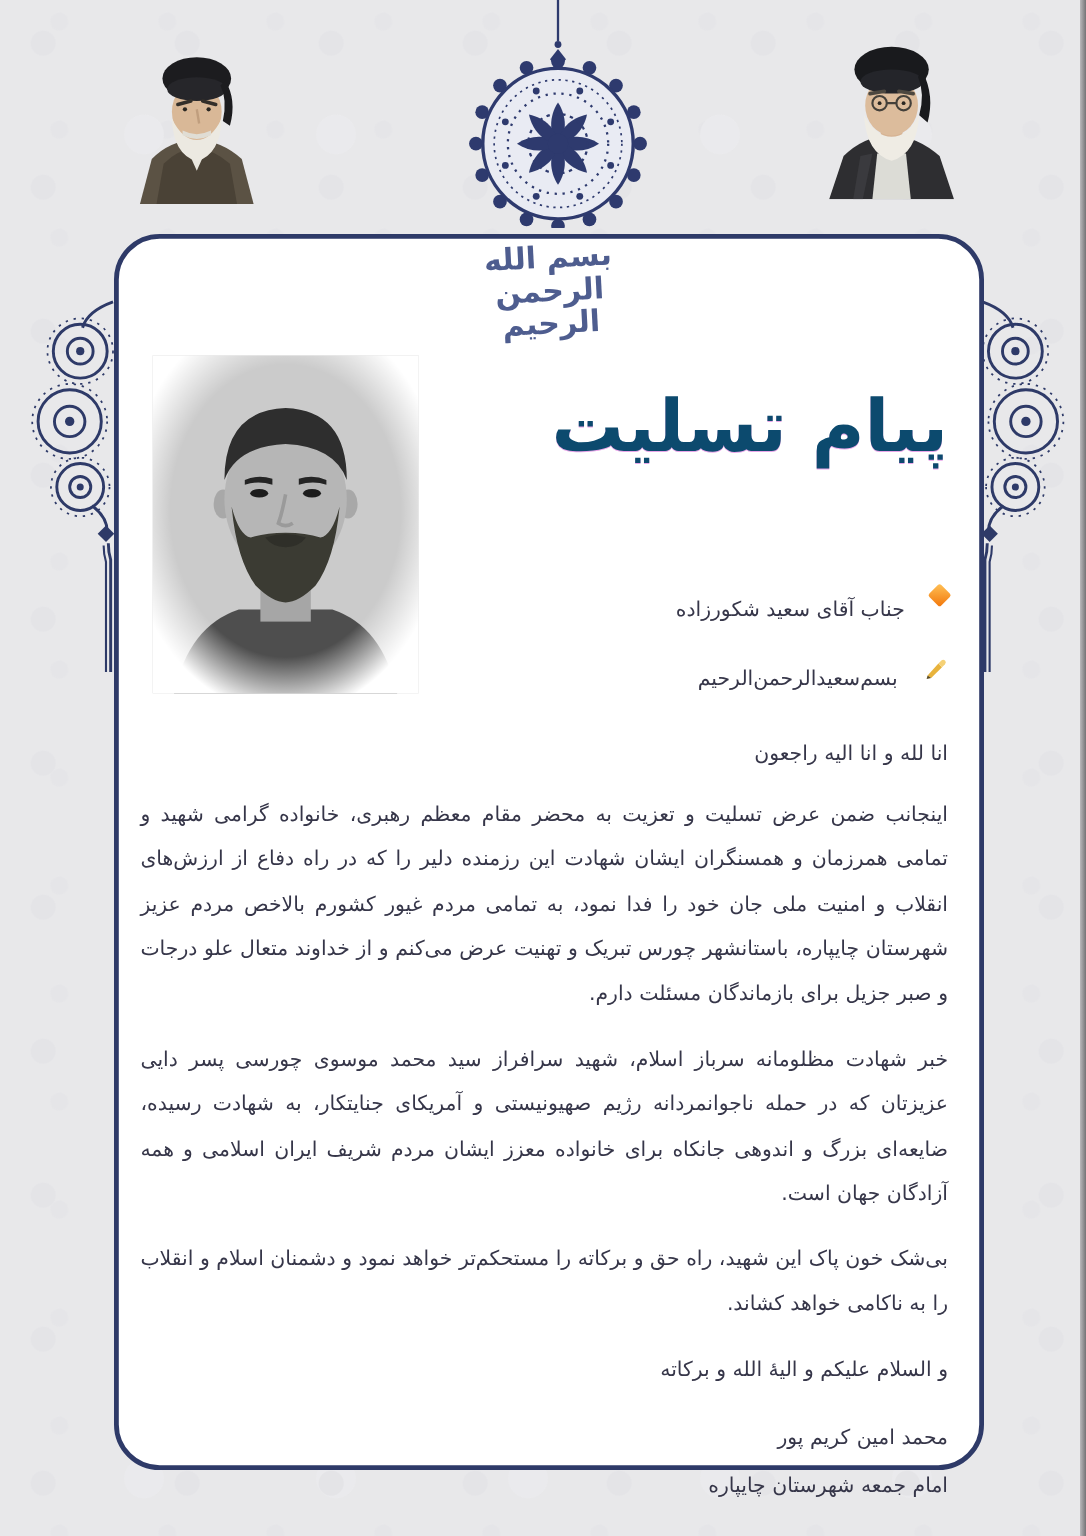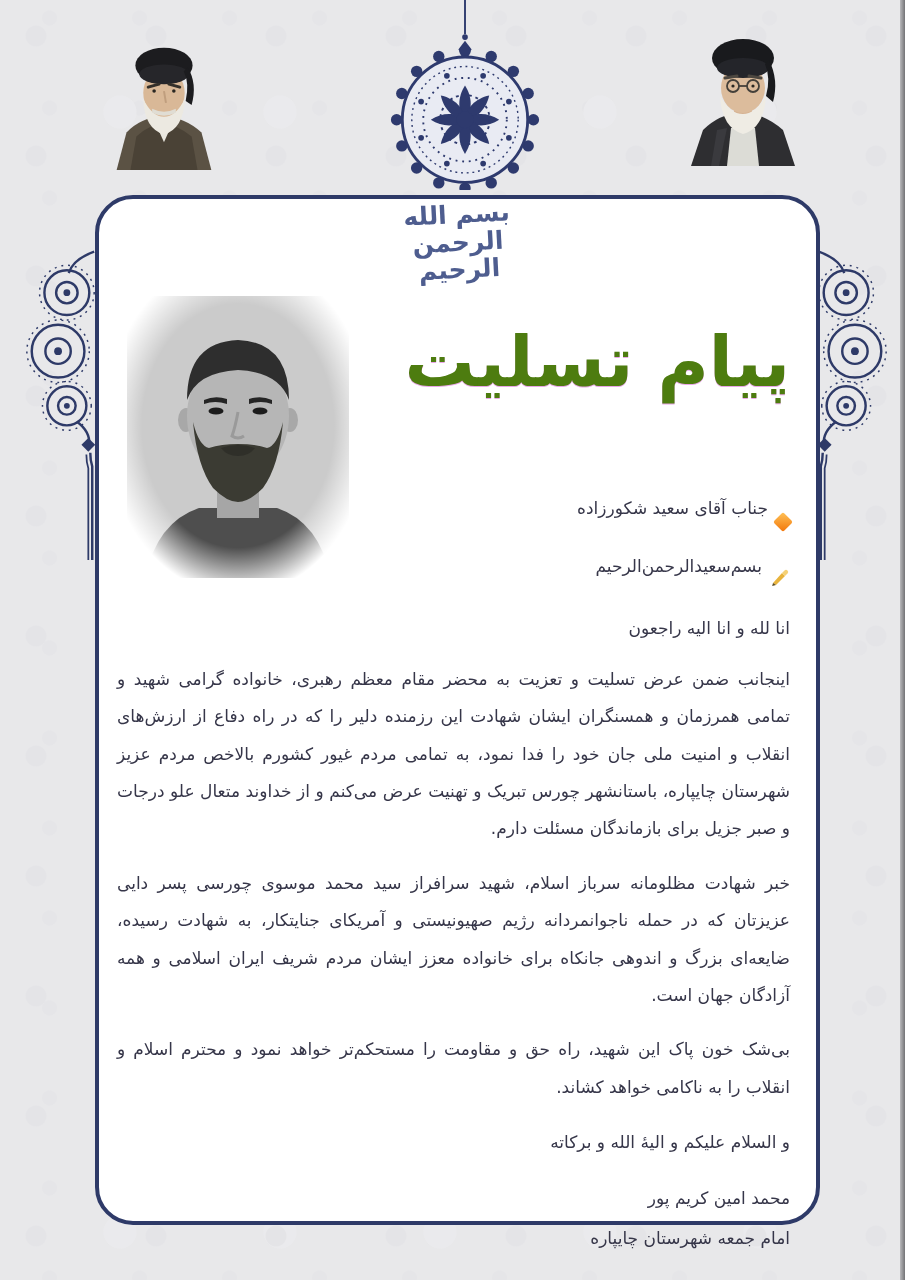--- a/index.html
+++ b/index.html
@@ -40,30 +40,30 @@
   .calligraphy{
     position:absolute;top:2px;left:50%;transform:translateX(-50%) rotate(-3deg);
     width:175px;text-align:center;font-size:25px;font-weight:bold;line-height:1.1;
     letter-spacing:-1px;color:#4e5d8f;direction:rtl;z-index:12;
   }
 
   .photo{position:absolute;left:28px;top:97px;width:222px;height:282px;z-index:11;}
 
   .memo-title{
     position:absolute;top:122px;right:26px;margin:0;z-index:11;
-    font-size:70px;font-weight:bold;color:#4d7c0f;direction:rtl;white-space:nowrap;
+    font-size:60px;font-weight:bold;color:#0c4a6e;direction:rtl;white-space:nowrap;
     text-shadow:0 1px 0 #e9a6e9;
   }
 
   .content{
     position:absolute;top:0;left:0;right:0;margin-top:290px;
     padding:0 26px 0 18px;direction:rtl;text-align:right;
     color:#363649;font-size:17px;z-index:11;
   }
-  .row{display:flex;align-items:flex-end;gap:8px;line-height:2.35;}
+  .row{display:flex;align-items:flex-start;gap:22px;line-height:2.35;}
   .greeting-line2{line-height:2.35;}
   .bismillah-row{margin-top:18px;}
   .istirja{margin-top:22px;line-height:2.35;}
   .para{line-height:2.2;margin-top:12px;text-align:justify;text-align-last:right;}
   .para.p3{margin-top:10px;}
   .closing{margin-top:16px;line-height:2.35;}
   .signature{margin-top:16px;line-height:2.35;}
   .sig-line{line-height:2.35;text-align:right;}
 
   .diamond-icon{
@@ -252,21 +252,21 @@
         <path d="M3,16 L6,18 L2.2,18.9 Z" fill="#5a4a20"></path>
         <path d="M12,6 L14.5,3.5 Q16,2 17.5,3.5 Q19,5 17.5,6.5 L15,9 Z" fill="#f5d176"></path>
       </svg>
       <span>بسم‌سعید‌الرحمن‌الرحیم</span>
     </div>
 
     <div class="istirja">انا لله و انا الیه راجعون</div>
 
     <p class="para">اینجانب ضمن عرض تسلیت و تعزیت به محضر مقام معظم رهبری، خانواده گرامی شهید و تمامی همرزمان و همسنگران ایشان شهادت این رزمنده دلیر را که در راه دفاع از ارزش‌های انقلاب و امنیت ملی جان خود را فدا نمود، به تمامی مردم غیور کشورم بالاخص مردم عزیز شهرستان چایپاره، باستانشهر چورس تبریک و تهنیت عرض می‌کنم و از خداوند متعال علو درجات و صبر جزیل برای بازماندگان مسئلت دارم.</p>
     <p class="para">خبر شهادت مظلومانه سرباز اسلام، شهید سرافراز سید محمد موسوی چورسی پسر دایی عزیزتان که در حمله ناجوانمردانه رژیم صهیونیستی و آمریکای جنایتکار، به شهادت رسیده، ضایعه‌ای بزرگ و اندوهی جانکاه برای خانواده معزز ایشان مردم شریف ایران اسلامی و همه آزادگان جهان است.</p>
-    <p class="para p3">بی‌شک خون پاک این شهید، راه حق و مقاومت را مستحکم‌تر خواهد نمود و محترم اسلام و انقلاب را به ناکامی خواهد کشاند.</p>
+    <p class="para p3">بی‌شک خون پاک این شهید، راه حق و برکاته را مستحکم‌تر خواهد نمود و دشمنان اسلام و انقلاب را به ناکامی خواهد کشاند.</p>
 
     <div class="closing">و السلام علیکم و الیهٔ الله و برکاته</div>
 
     <div class="signature">
       <div class="sig-line">محمد امین کریم پور</div>
       <div class="sig-line">امام جمعه شهرستان چایپاره</div>
 
     </div>
   </div>
 </div>

